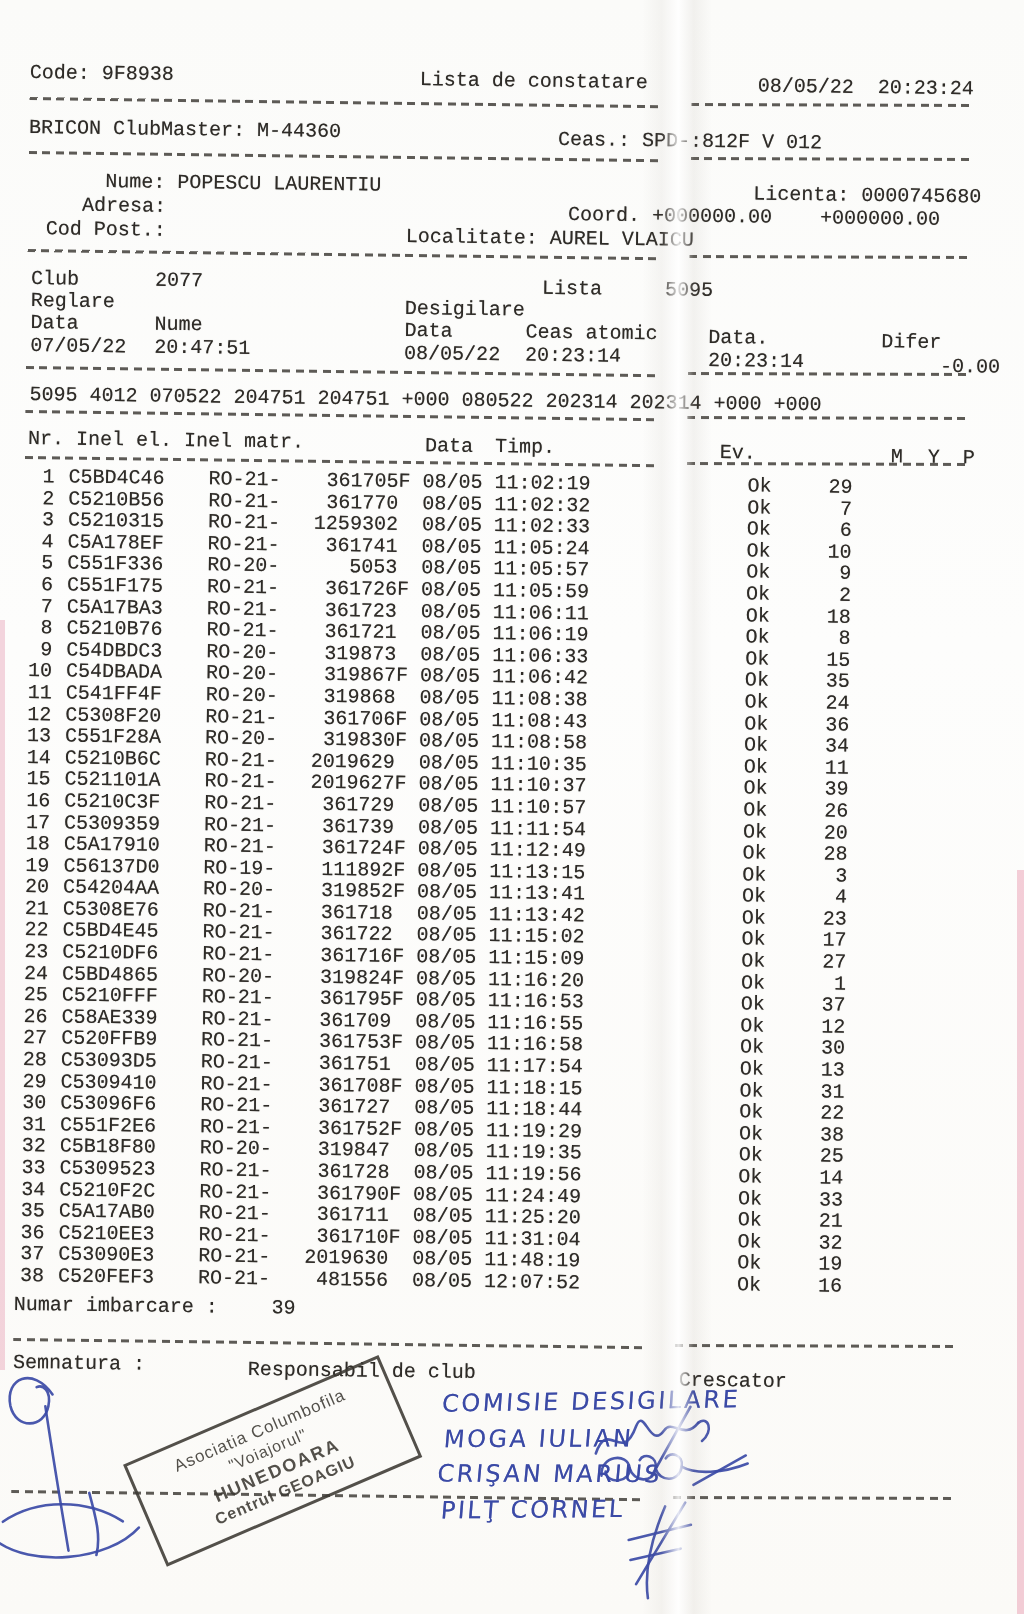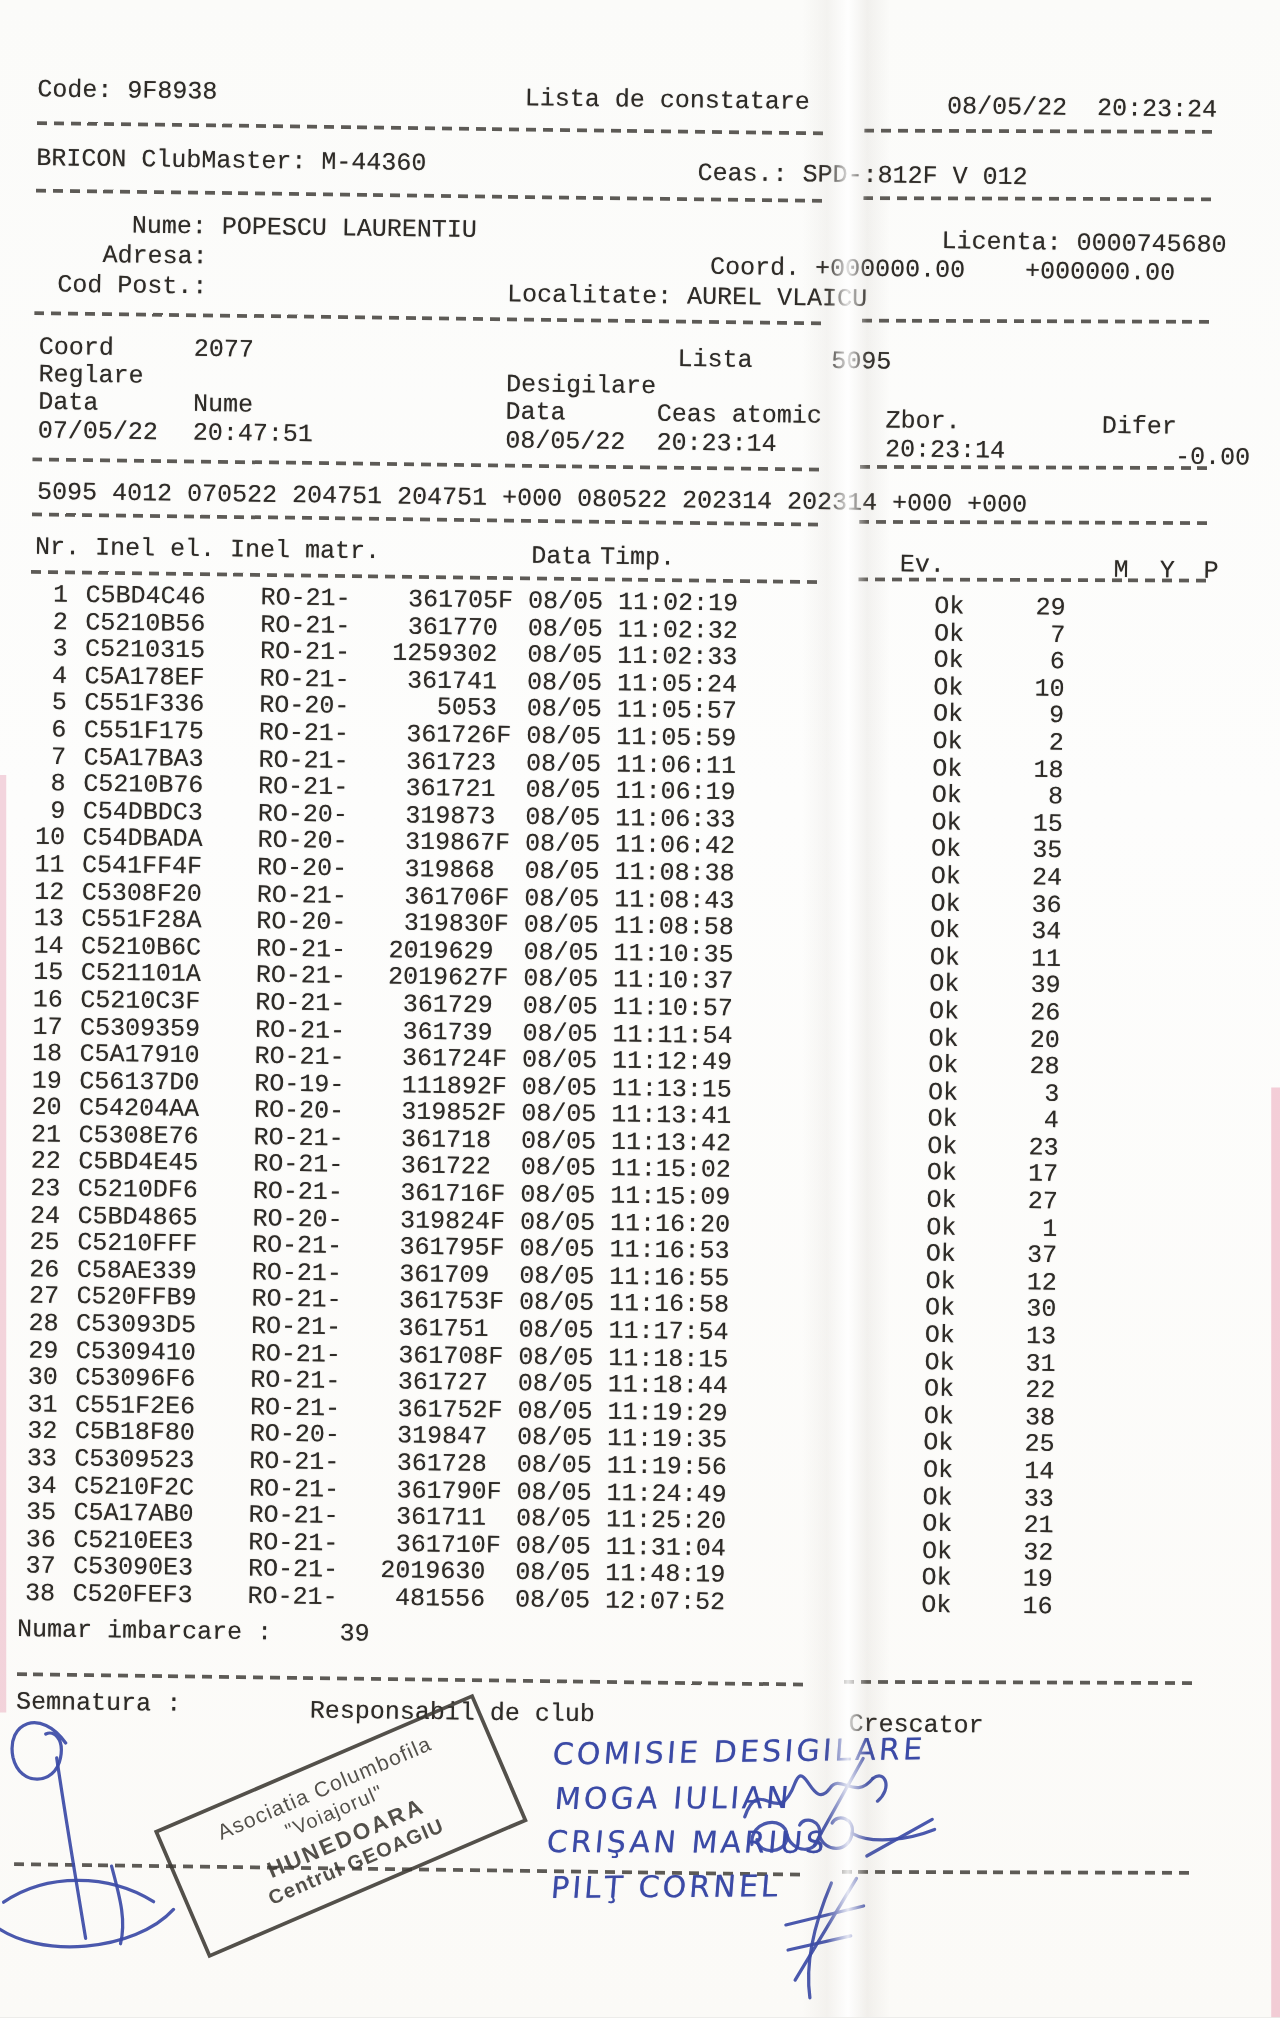--- a/index.html
+++ b/index.html
@@ -57,53 +57,53 @@
     <span class="t" style="left:107px;top:170px">Nume: POPESCU LAURENTIU</span>
     <span class="t" style="left:755px;top:174px">Licenta: 0000745680</span>
     <span class="t" style="left:84px;top:194px">Adresa:</span>
     <span class="t" style="left:570px;top:197px">Coord. +000000.00    +000000.00</span>
     <span class="t" style="left:48px;top:218px">Cod Post.:</span>
     <span class="t" style="left:408px;top:221px">Localitate: AUREL VLAICU</span>
 
     <div class="dash" style="left:30px;top:249px;width:632px"></div>
     <div class="dash r" style="left:692px;top:249px;width:283px"></div>
 
-    <span class="t" style="left:34px;top:268px">Coord</span>
+    <span class="t" style="left:34px;top:268px">Club</span>
     <span class="t" style="left:158px;top:268px">2077</span>
     <span class="t" style="left:545px;top:271px">Lista</span>
     <span class="t" style="left:668px;top:271px">5095</span>
 
     <span class="t" style="left:34px;top:290px">Reglare</span>
     <span class="t" style="left:408px;top:293px">Desigilare</span>
 
     <span class="t" style="left:34px;top:312px">Data</span>
     <span class="t" style="left:158px;top:312px">Nume</span>
     <span class="t" style="left:408px;top:315px">Data</span>
     <span class="t" style="left:529px;top:315px">Ceas atomic</span>
-    <span class="t" style="left:712px;top:318px">Zbor.</span>
+    <span class="t" style="left:712px;top:318px">Data.</span>
     <span class="t" style="left:885px;top:320px">Difer</span>
 
     <span class="t" style="left:34px;top:335px">07/05/22</span>
     <span class="t" style="left:158px;top:335px">20:47:51</span>
     <span class="t" style="left:408px;top:338px">08/05/22</span>
     <span class="t" style="left:529px;top:338px">20:23:14</span>
     <span class="t" style="left:712px;top:341px">20:23:14</span>
     <span class="t" style="left:944px;top:344px">-0.00</span>
 
     <div class="dash" style="left:30px;top:366px;width:632px"></div>
     <div class="dash r" style="left:692px;top:366px;width:283px"></div>
 
     <span class="t" style="left:34px;top:384px">5095 4012 070522 204751 204751 +000 080522 202314 202314 +000 +000</span>
 
     <div class="dash" style="left:30px;top:410px;width:632px"></div>
     <div class="dash r" style="left:692px;top:410px;width:283px"></div>
 
     <span class="t" style="left:33px;top:428px">Nr. Inel el. Inel matr.</span>
     <span class="t" style="left:430px;top:430px">Data</span>
-    <span class="t" style="left:485px;top:430px">Timp.</span>
+    <span class="t" style="left:500px;top:430px">Timp.</span>
     <span class="t" style="left:725px;top:433px">Ev.</span>
     <span class="t" style="left:896px;top:435px">M</span>
     <span class="t" style="left:933px;top:435px">Y</span>
     <span class="t" style="left:968px;top:435px">P</span>
 
     <div class="dash" style="left:30px;top:456px;width:632px"></div>
     <div class="dash r" style="left:692px;top:456px;width:283px"></div>
 
     <div id="rows">
         <div class="row">

